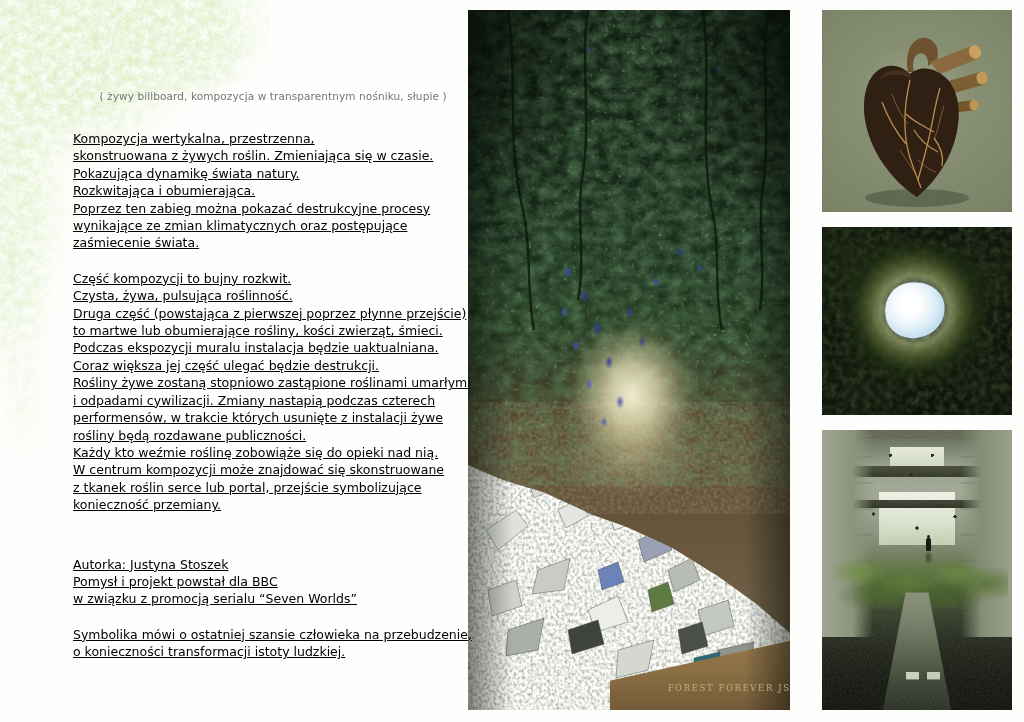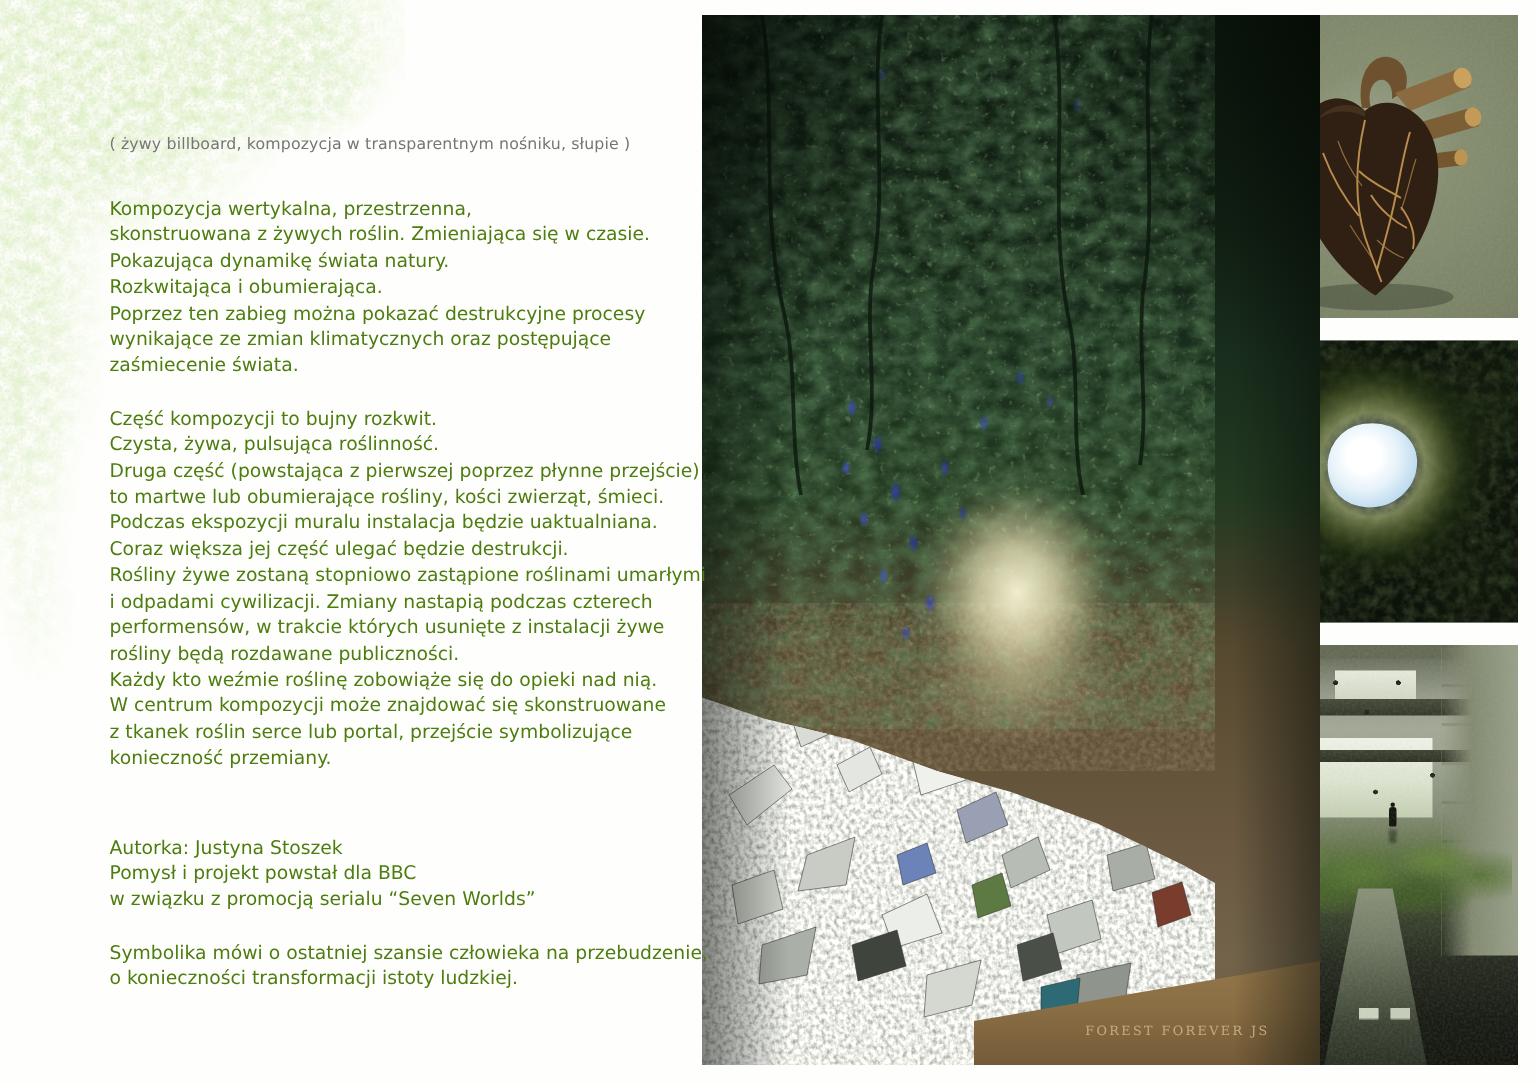--- a/index.html
+++ b/index.html
@@ -9,25 +9,25 @@
     font-family:"DejaVu Sans","Liberation Sans",sans-serif;
   }
   
   .textcol{
     position:absolute;left:73px;top:90px;width:400px;z-index:3;
   }
   .title{
     font-size:14.5px;font-weight:400;color:#636363;margin:0 0 7px 0;letter-spacing:.2px;
   }
   .subtitle{
-    font-size:10.5px;color:#757575;margin:0 0 28px 0;letter-spacing:.1px;
+    font-size:10.5px;color:#757575;margin:0 0 28px 0;letter-spacing:.1px;text-align:center;
   }
   .para{
-    font-size:12.5px;line-height:17.4px;color:#4d7c0f;margin:0 0 18px 0;
-    white-space:pre;letter-spacing:0;
+    font-size:12.5px;line-height:17.4px;color:#000000;margin:0 0 18px 0;
+    white-space:pre;letter-spacing:0;text-decoration:underline;
   }
   .para.gap-lg{margin-bottom:42px;}
   .para.gap-xl{margin-bottom:32px;}
   
   .splash{
     position:absolute;left:0;top:0;width:270px;height:470px;z-index:1;pointer-events:none;
     -webkit-mask-image:
       radial-gradient(190px 160px at 24% 11%, rgba(0,0,0,.95) 35%, transparent 74%),
       radial-gradient(170px 120px at 60% 4%, rgba(0,0,0,.9) 30%, transparent 72%),
       radial-gradient(80px 60px at 74% 12%, rgba(0,0,0,.75) 20%, transparent 70%),
@@ -42,21 +42,21 @@
       radial-gradient(60px 150px at 5% 66%, rgba(0,0,0,.45) 15%, transparent 70%),
       radial-gradient(40px 80px at 9% 86%, rgba(0,0,0,.3) 10%, transparent 70%);
   }
   .splash svg{position:absolute;inset:0;}
   
   figure{margin:0;padding:0;position:absolute;overflow:hidden;}
   figure .lay{position:absolute;pointer-events:none;}
   figure svg.tex{position:absolute;left:0;top:0;pointer-events:none;}
   
   .portal{
-    left:468px;top:10px;width:412px;height:700px;z-index:2;
+    left:468px;top:10px;width:322px;height:700px;z-index:2;
     background:linear-gradient(180deg,
       #0f1c11 0%, #142416 20%, #1a2f1d 34%, #243a21 46%,
       #3e3f28 54%, #55492f 60%, #5f5036 68%, #6a5940 78%, #73634a 90%, #6b5a42 100%);
   }
   .portal .glow{
     left:51%;top:55%;width:160px;height:185px;transform:translate(-50%,-50%);
     background:radial-gradient(closest-side, rgba(250,246,216,.95) 0%,
        rgba(238,230,188,.72) 32%, rgba(200,192,148,.38) 58%, rgba(160,160,120,.12) 75%, transparent 88%);
   }
   .portal .glowspill{

